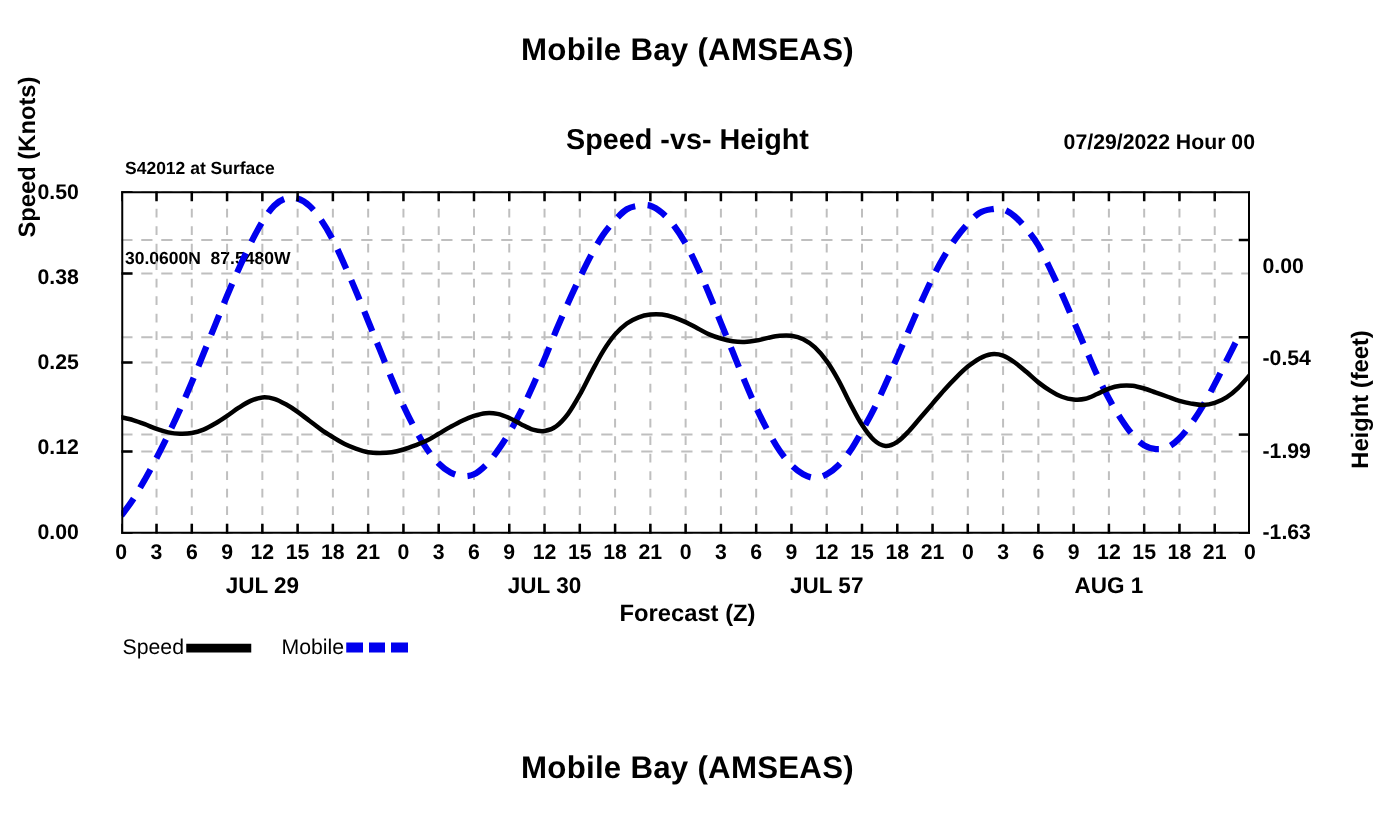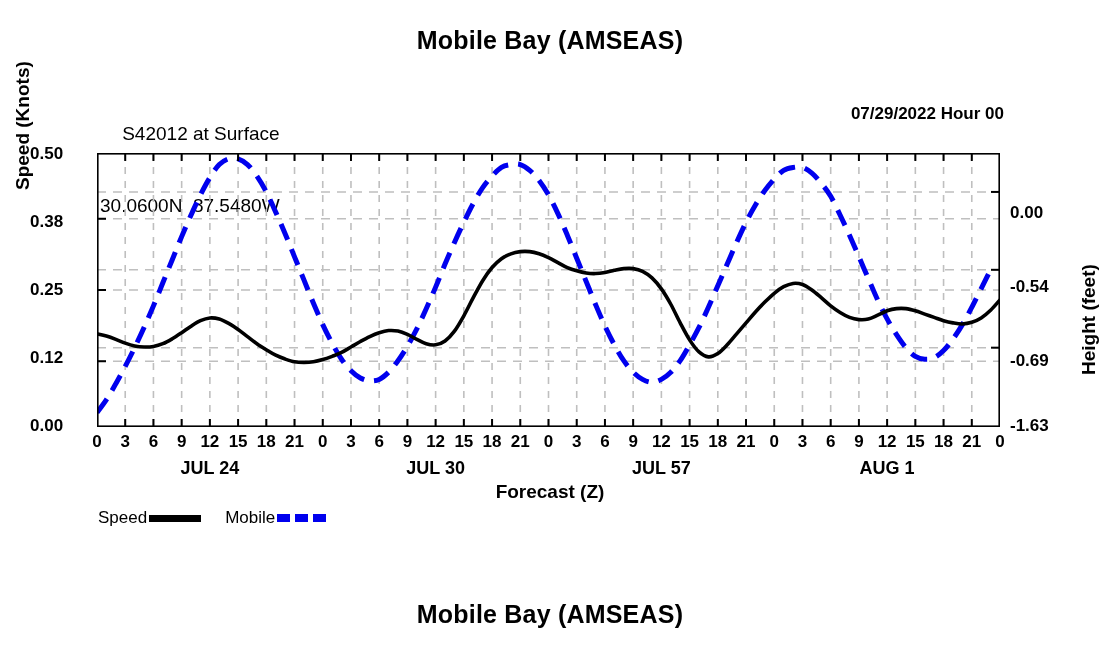--- a/index.html
+++ b/index.html
@@ -38,25 +38,24 @@
     width: 1100px;
     text-align: center;
     font-size: 25px;
     font-weight: bold;
     letter-spacing: 0.2px;
   }
   .station-block {
     position: absolute;
     left: 100px;
     top: 74px;
-    font-size: 19px;
-    font-weight: normal;
+    font-size: 14px;
+    font-weight: bold;
     line-height: 24px;
     white-space: pre;
-    text-align: right;
   }
   .subtitle {
     position: absolute;
     left: 0;
     top: 98px;
     width: 1100px;
     text-align: center;
     font-size: 23px;
     font-weight: bold;
   }
@@ -169,34 +168,35 @@
 
 <div class="page">
 
   <div class="title-top">Mobile Bay (AMSEAS)</div>
 
   <div class="station-block">
     <div>S42012 at Surface</div>
     <div>30.0600N  87.5480W</div>
   </div>
 
+  <div class="subtitle">Speed -vs- Height</div>
   <div class="rundate">07/29/2022 Hour 00</div>
 
   <div class="ylabel-left-pos">Speed (Knots)</div>
   <div class="ylabel-right-pos">Height (feet)</div>
 
   <div class="ytick-left" style="left:30px; top:144px;">0.50</div>
   <div class="ytick-left" style="left:30px; top:212px;">0.38</div>
   <div class="ytick-left" style="left:30px; top:280px;">0.25</div>
   <div class="ytick-left" style="left:30px; top:348px;">0.12</div>
   <div class="ytick-left" style="left:30px; top:416px;">0.00</div>
 
   <div class="ytick-right" style="left:1010px; top:203px;">0.00</div>
   <div class="ytick-right" style="left:1010px; top:277px;">-0.54</div>
-  <div class="ytick-right" style="left:1010px; top:351px;">-0.69</div>
+  <div class="ytick-right" style="left:1010px; top:351px;">-1.99</div>
   <div class="ytick-right" style="left:1010px; top:416px;">-1.63</div>
 
   <div class="plot-wrap">
     <svg class="plot-svg" id="plot-svg" width="903" height="274" viewBox="0 0 903 274">
       <g id="grid-layer">
           <line x1="28.21875" x2="28.21875" y1="0" y2="274" stroke="#bfbfbf" stroke-width="1.6" stroke-dasharray="7 7"></line>
           <line x1="56.4375" x2="56.4375" y1="0" y2="274" stroke="#bfbfbf" stroke-width="1.6" stroke-dasharray="7 7"></line>
           <line x1="84.65625" x2="84.65625" y1="0" y2="274" stroke="#bfbfbf" stroke-width="1.6" stroke-dasharray="7 7"></line>
           <line x1="112.875" x2="112.875" y1="0" y2="274" stroke="#bfbfbf" stroke-width="1.6" stroke-dasharray="7 7"></line>
           <line x1="141.09375" x2="141.09375" y1="0" y2="274" stroke="#bfbfbf" stroke-width="1.6" stroke-dasharray="7 7"></line>
@@ -350,21 +350,21 @@
       <div class="xtick" style="left: 787.469px; top: 432px;">3</div>
       <div class="xtick" style="left: 815.688px; top: 432px;">6</div>
       <div class="xtick" style="left: 843.906px; top: 432px;">9</div>
       <div class="xtick" style="left: 872.125px; top: 432px;">12</div>
       <div class="xtick" style="left: 900.344px; top: 432px;">15</div>
       <div class="xtick" style="left: 928.562px; top: 432px;">18</div>
       <div class="xtick" style="left: 956.781px; top: 432px;">21</div>
       <div class="xtick" style="left: 985px; top: 432px;">0</div>
     </div>
   <div id="daylabels">
-      <div class="daylabel" style="left: 149.875px;">JUL 24</div>
+      <div class="daylabel" style="left: 149.875px;">JUL 29</div>
       <div class="daylabel" style="left: 375.625px;">JUL 30</div>
       <div class="daylabel" style="left: 601.375px;">JUL 57</div>
       <div class="daylabel" style="left: 827.125px;">AUG 1</div>
     </div>
 
   <div class="xaxis-title">Forecast (Z)</div>
 
   <div class="legend">
     <span class="legend-label">Speed</span>
     <span class="legend-swatch-speed"></span>

